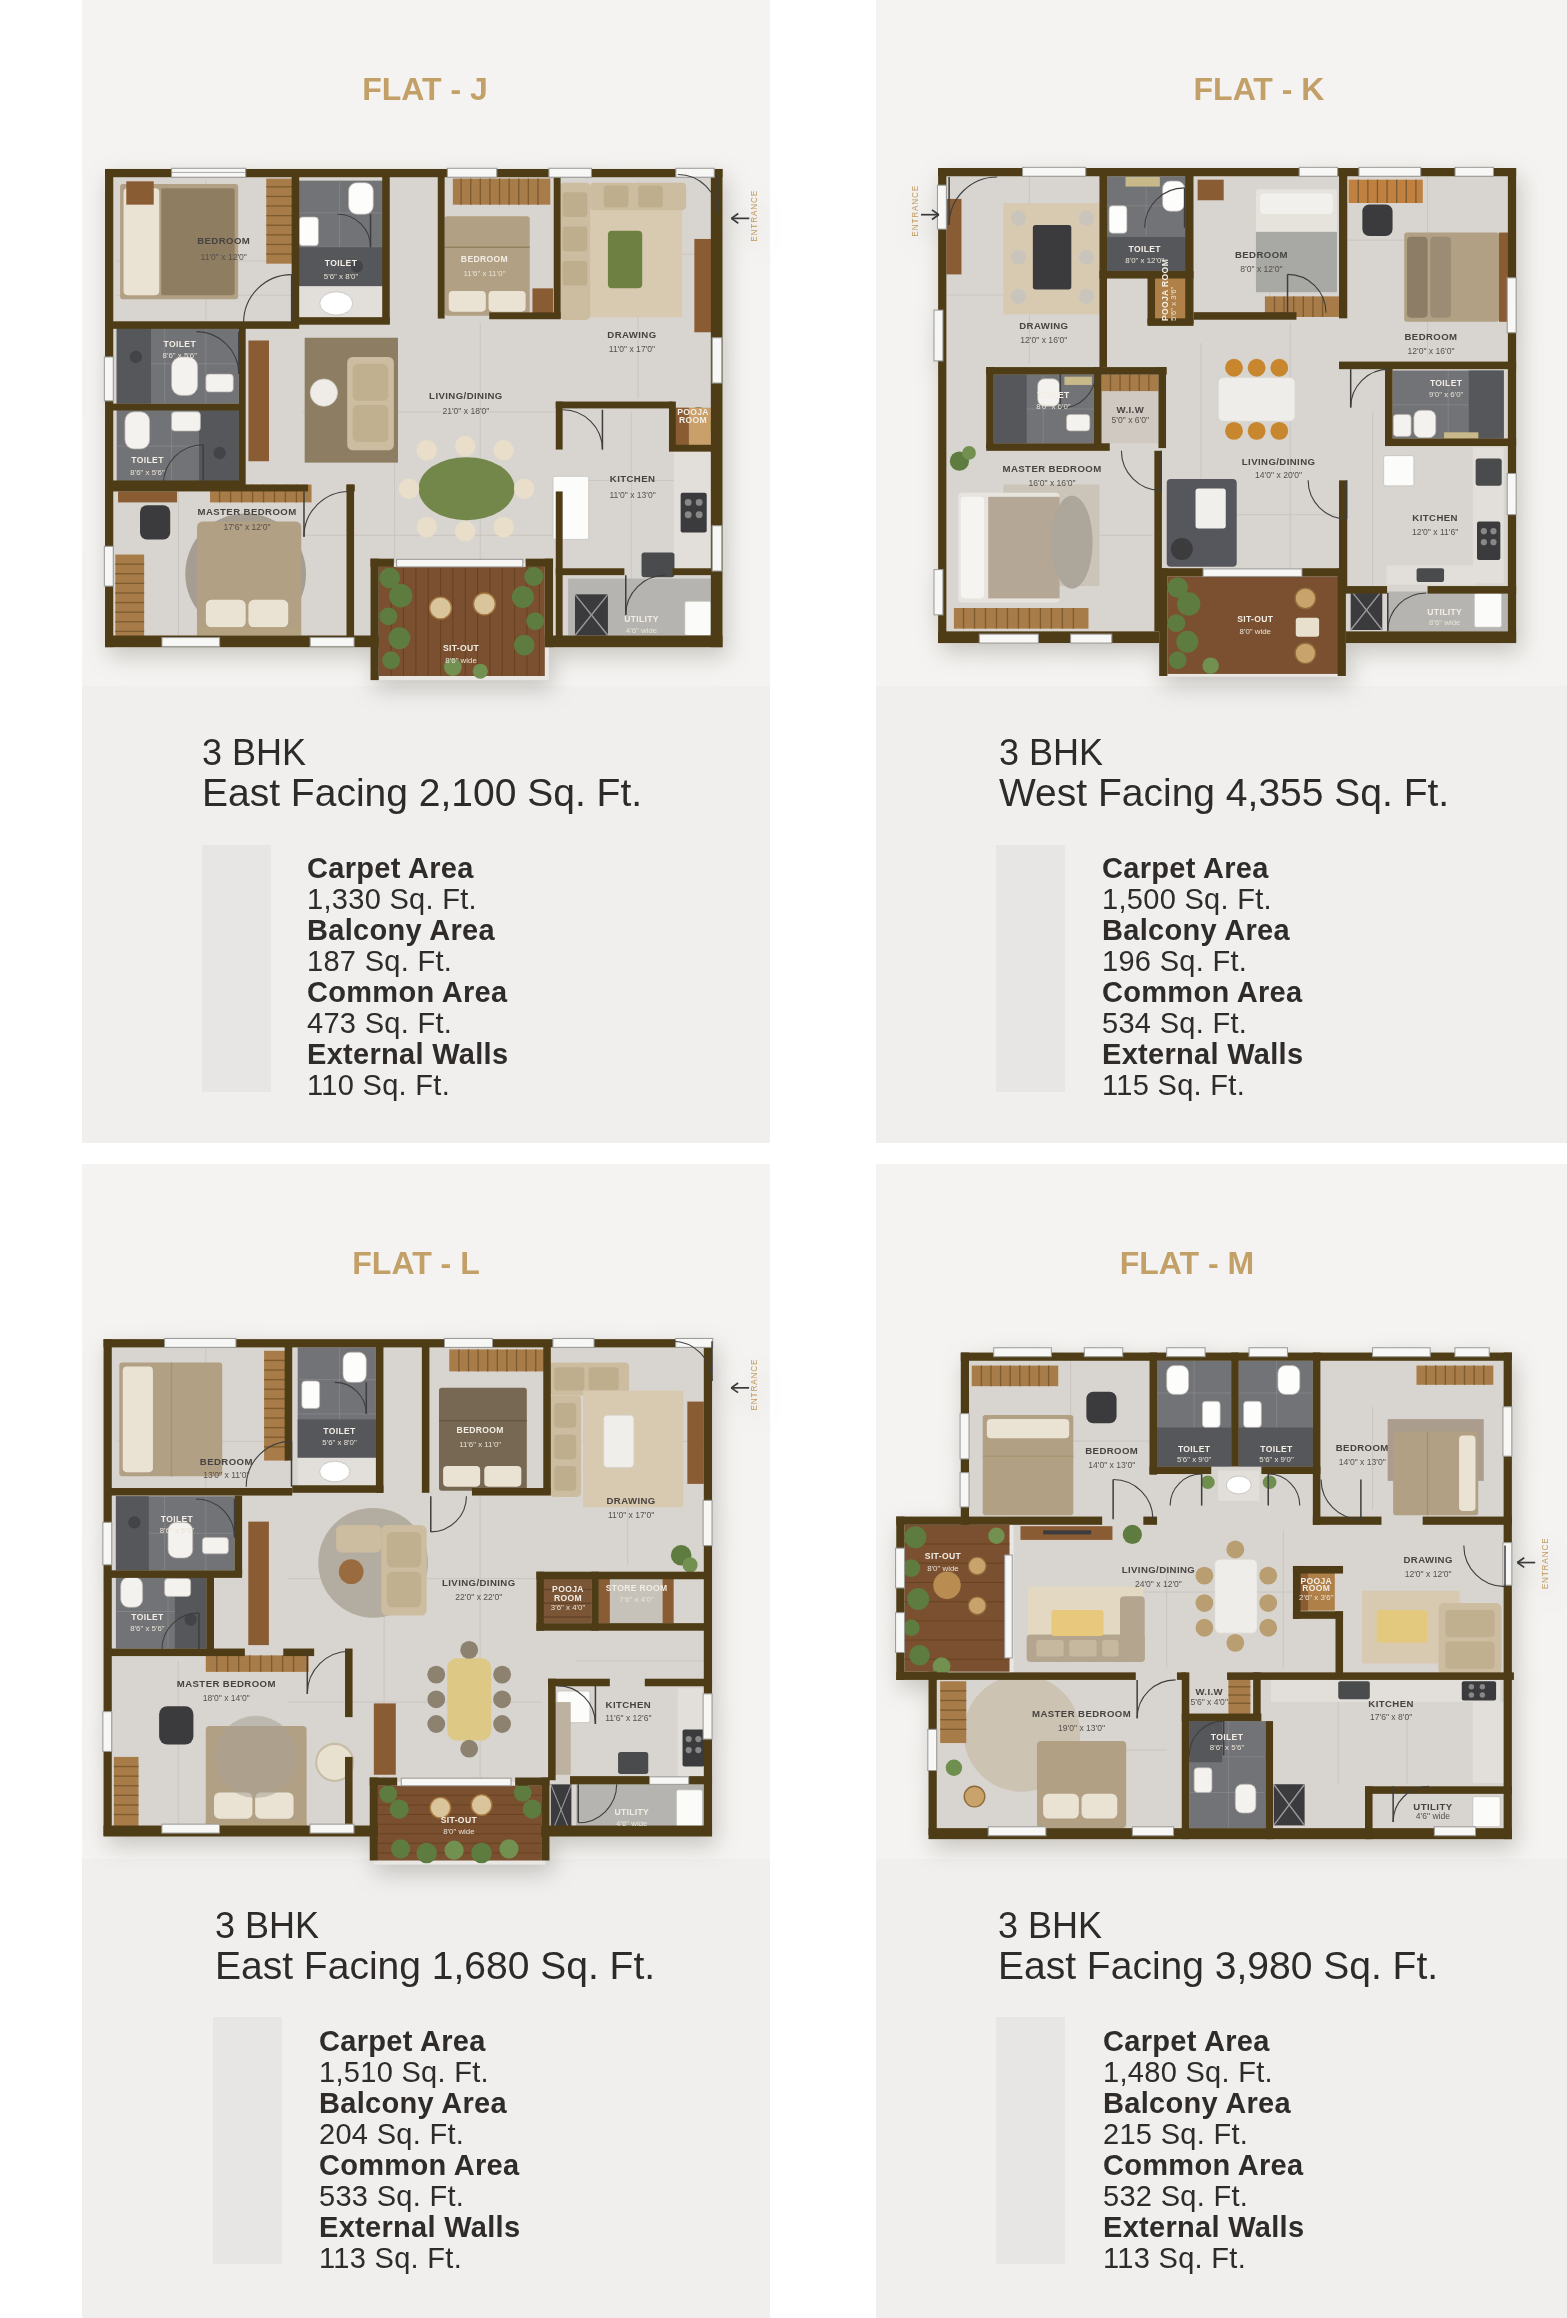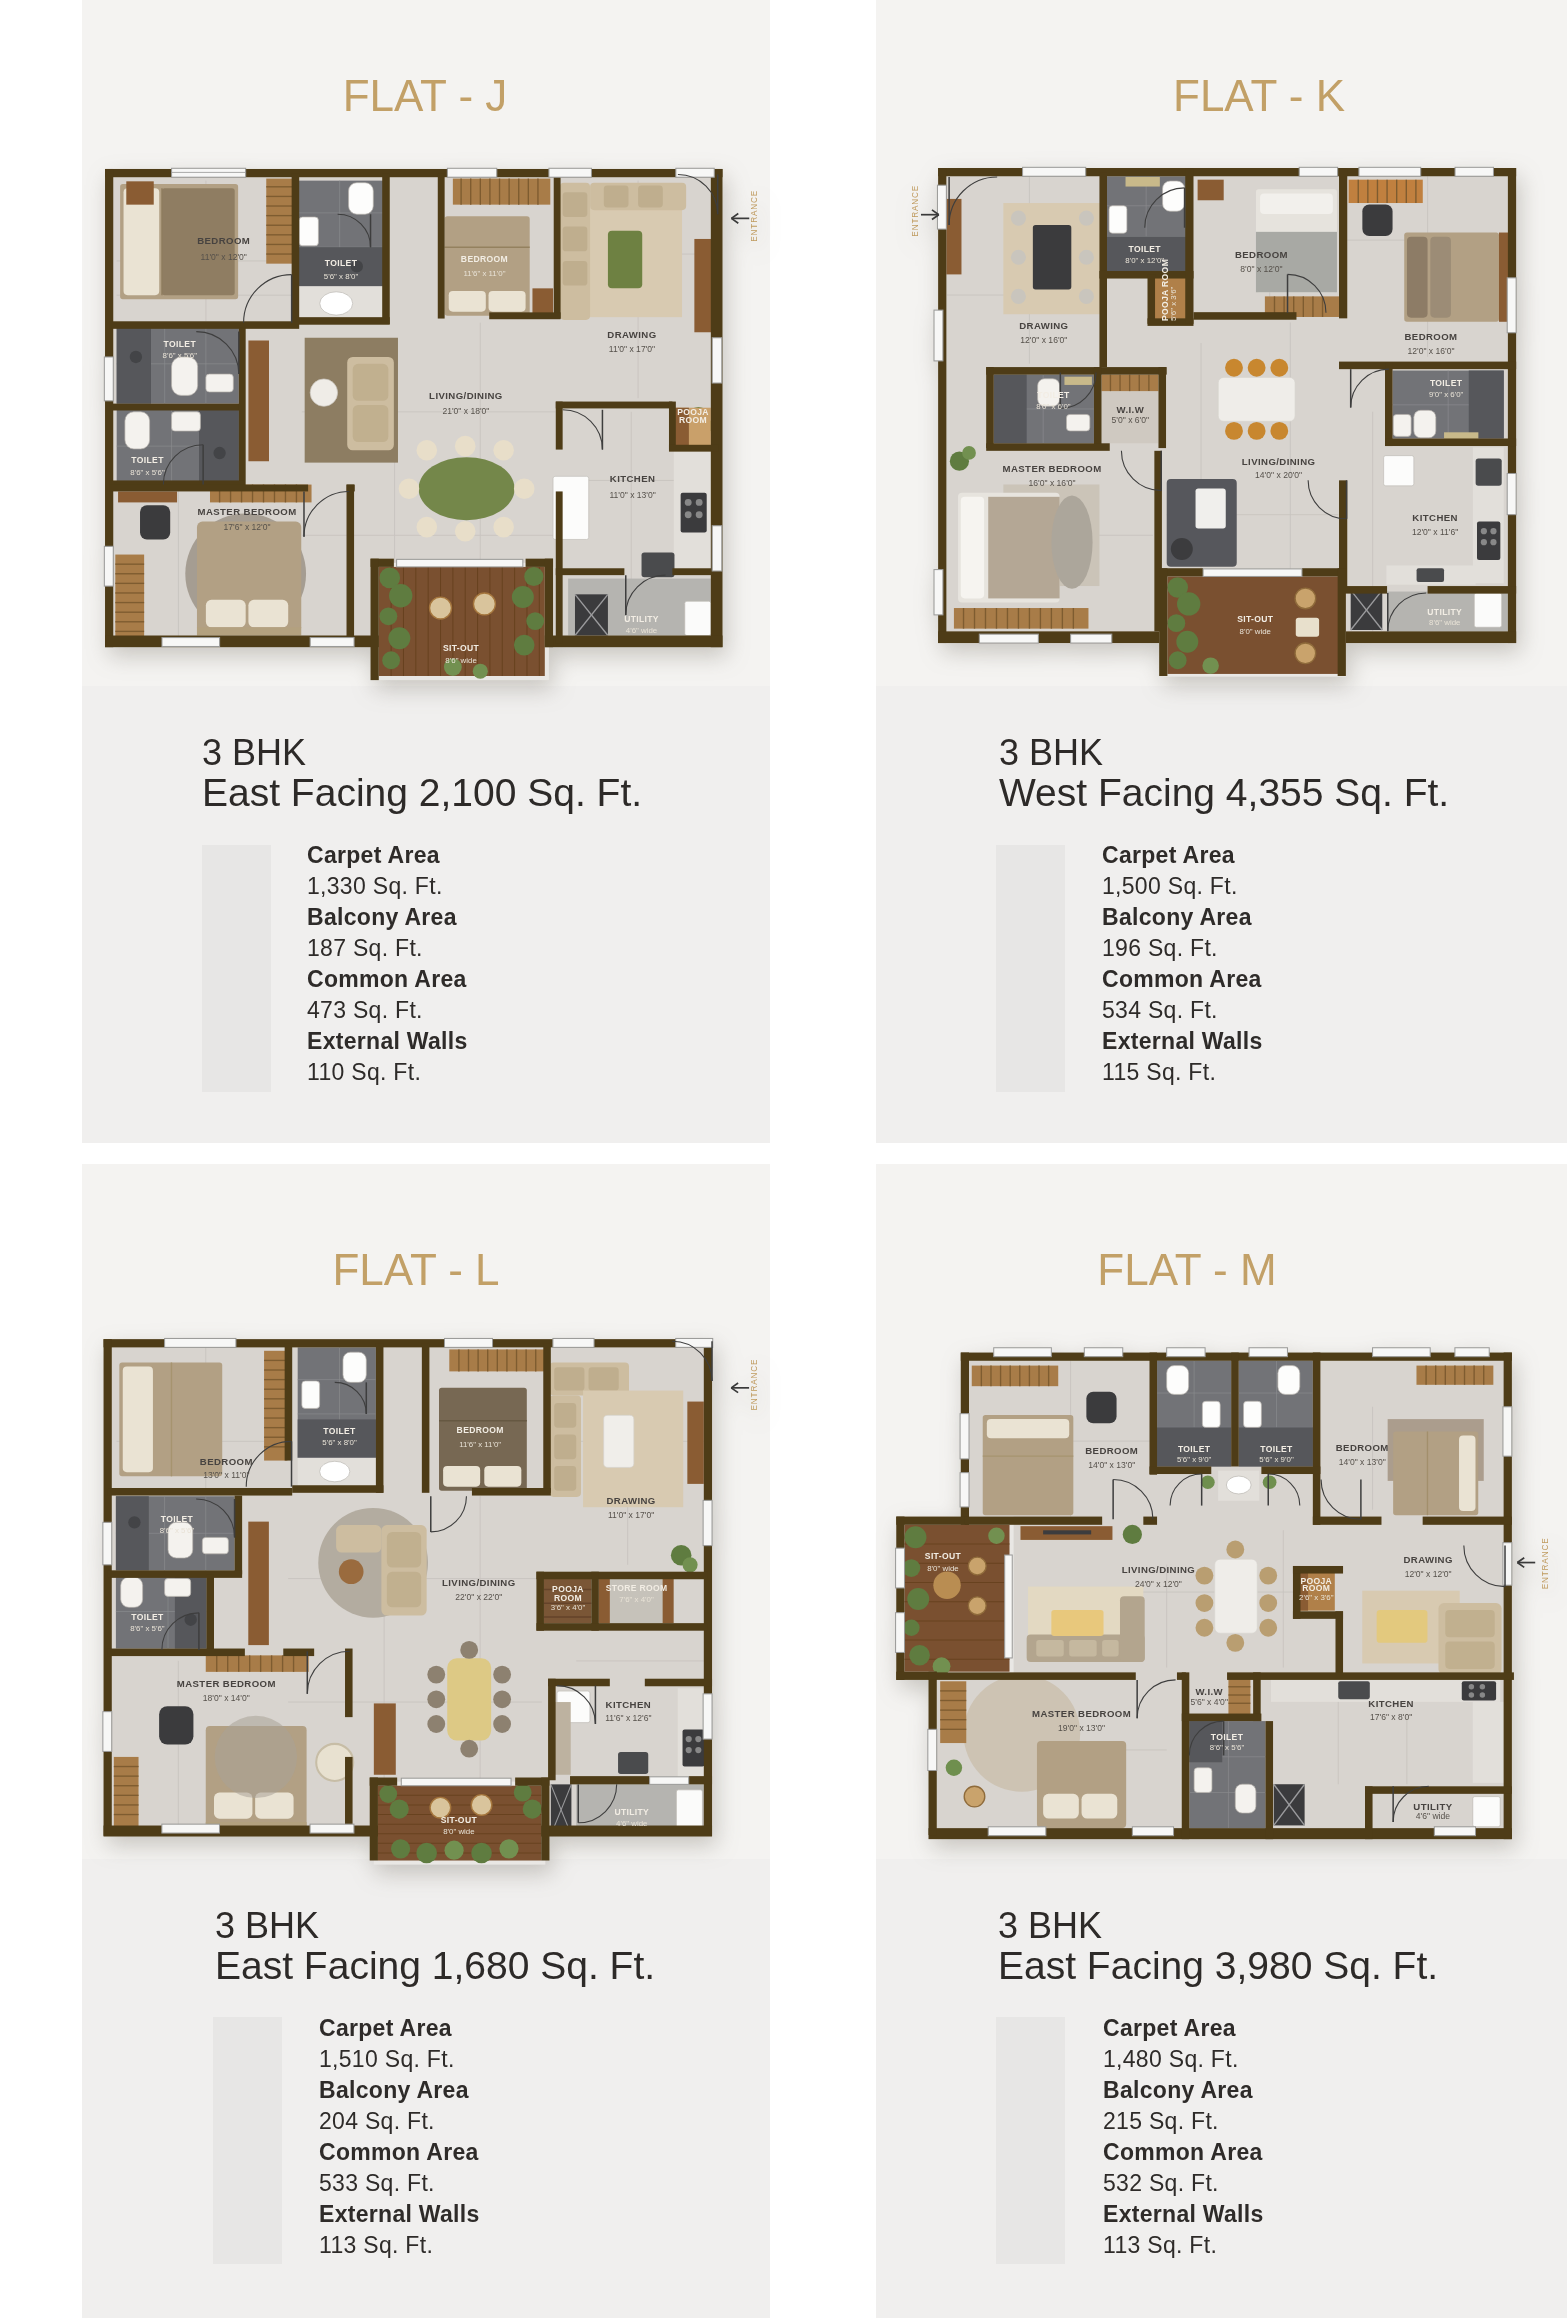--- a/index.html
+++ b/index.html
@@ -1,23 +1,23 @@
 <!DOCTYPE html>
 <html style="font-size:11px"><head>
 <meta charset="utf-8">
 <style>
   html,body{margin:0;padding:0;}
   body{width:1568px;height:2319px;position:relative;background:#ffffff;font-family:"Liberation Sans",sans-serif;overflow:hidden;}
   .card{position:absolute;background:#f4f3f1;}
   .panel{position:absolute;background:#f0efee;}
-  .ftitle{position:absolute;color:#c2a067;font-weight:normal;font-size:44px;letter-spacing:0px;white-space:nowrap;transform:translateX(-50%);}
+  .ftitle{position:absolute;color:#c2a067;font-weight:bold;font-size:32px;letter-spacing:0px;white-space:nowrap;transform:translateX(-50%);}
   .bhk{position:absolute;color:#2d2a28;font-size:36px;line-height:40px;white-space:nowrap;margin-top:15px;}
   .bhk .l2{font-size:39px;}
   .bar{position:absolute;background:#e7e6e5;}
-  .det{position:absolute;color:#2e2b29;font-size:23px;line-height:31px;letter-spacing:0.3px;white-space:nowrap;}
+  .det{position:absolute;color:#2e2b29;font-size:29px;line-height:31px;letter-spacing:0.3px;white-space:nowrap;margin-top:13px;}
   .det b{font-weight:bold;}
   svg text{font-family:"Liberation Sans",sans-serif;}
   svg.plan{filter:drop-shadow(4.1px 9.6px 11px rgba(100,92,80,0.30));}
   .wall{fill:#4e3c17;}
   .floor{fill:#d8d4cf;}
   .bath{fill:#727377;}
   .shower{fill:#56575b;}
   .deckw{fill:#7a5030;}
   .ward{fill:#a87c48;}
   .wood{fill:#8a5c33;}

